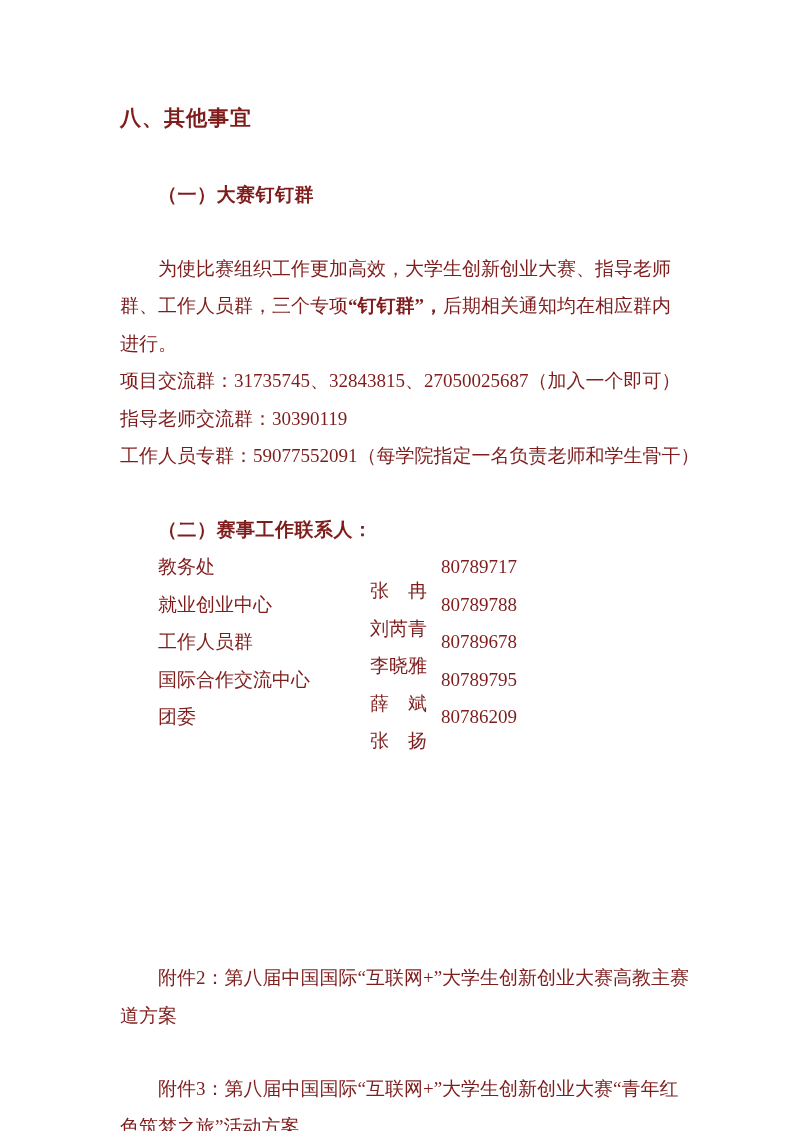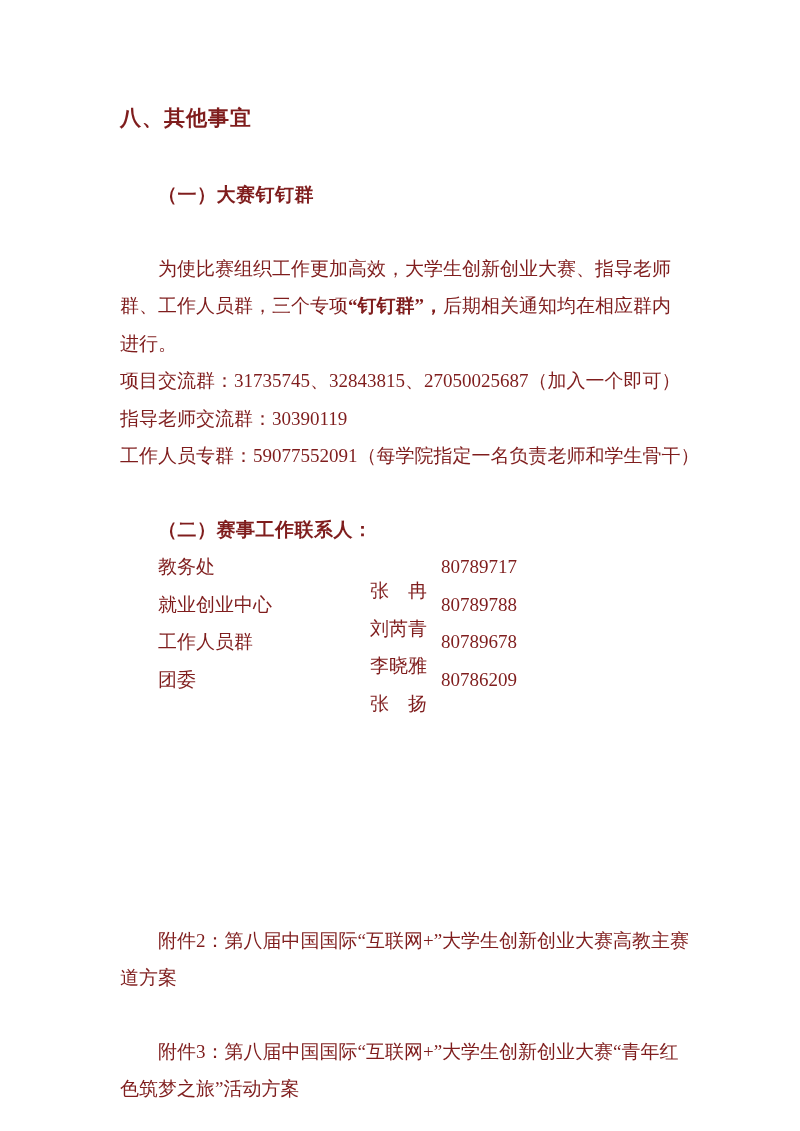--- a/index.html
+++ b/index.html
@@ -77,20 +77,25 @@
       <span class="cname">刘芮青</span>
       <span class="phone">80789788</span>
     </div>
 
     <div class="line contact-row">
       <span class="dept">工作人员群</span>
       <span class="cname">李晓雅</span>
       <span class="phone">80789678</span>
     </div>
 
+    <div class="line contact-row">
+      <span class="dept">国际合作交流中心</span>
+      <span class="cname">薛　斌</span>
+      <span class="phone">80789795</span>
+    </div>
 
     <div class="line contact-row">
       <span class="dept">团委</span>
       <span class="cname">张　扬</span>
       <span class="phone">80786209</span>
     </div>
 
     <div class="spacer-block"></div>
 
 

